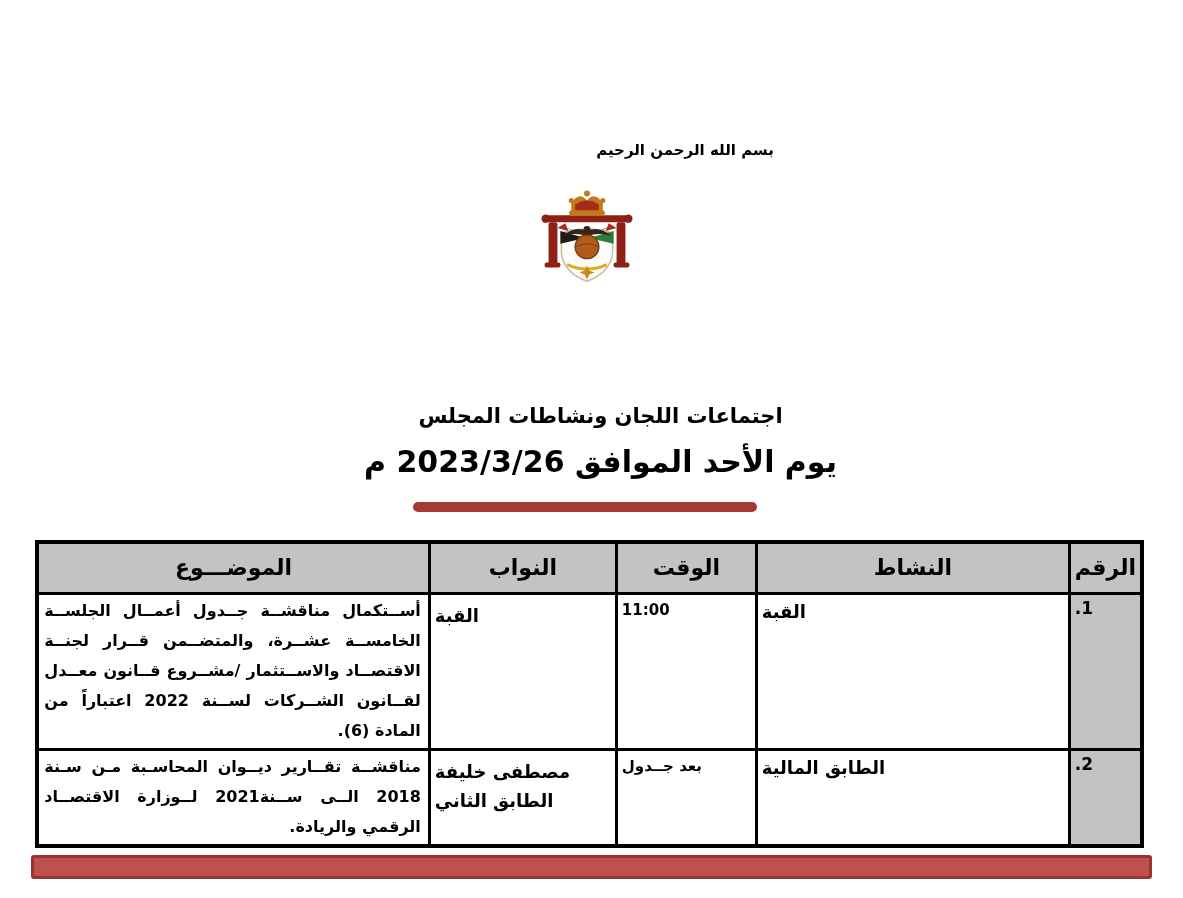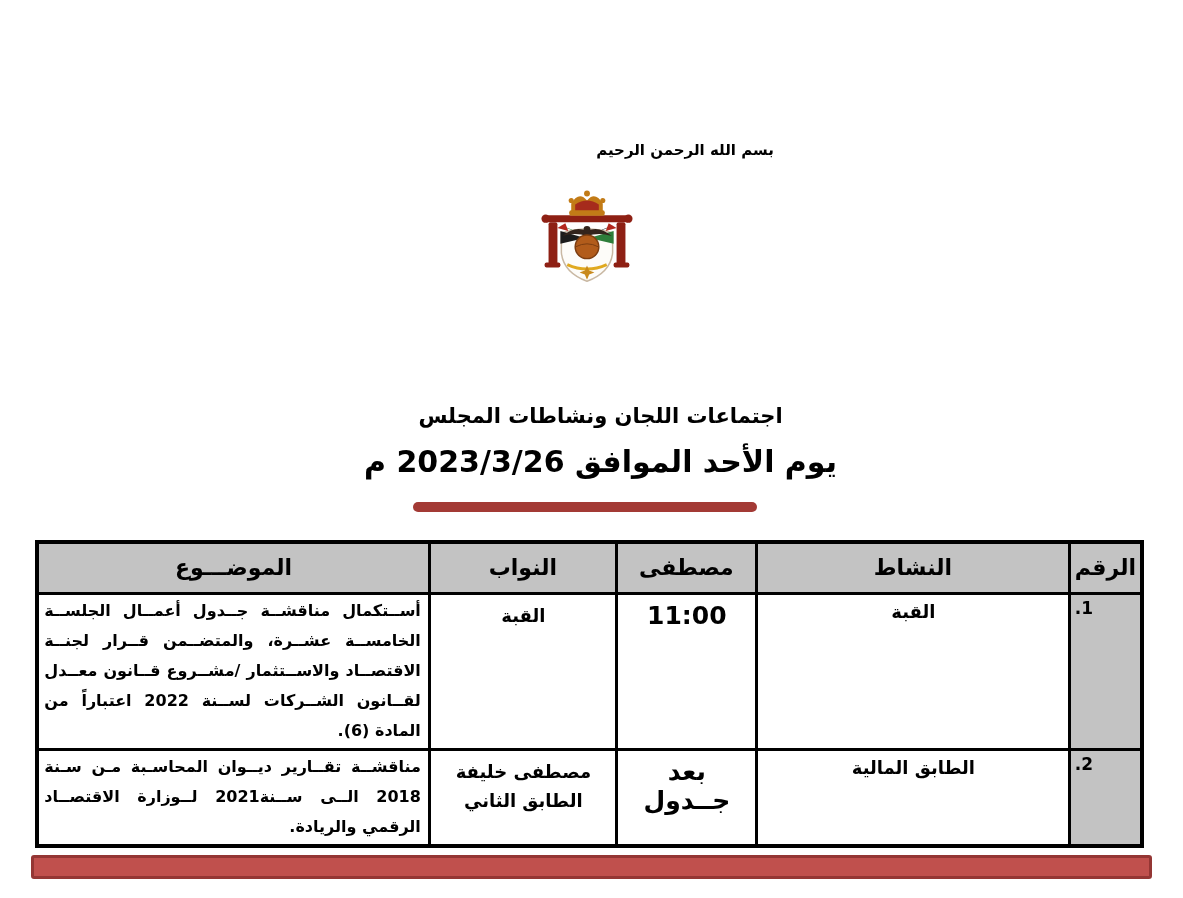--- a/index.html
+++ b/index.html
@@ -96,21 +96,21 @@
     text-align:center;
     vertical-align:middle;
     height:51px;
     padding:2px 4px;
   }
   .schedule-table td{
     border:3px solid #000;
     vertical-align:top;
     font-weight:bold;
     font-size:18px;
-    text-align:center;
+    text-align:left;
     padding:6px 3px 3px 4px;
   }
   .schedule-table tr.row-1 td{height:155px;margin-left:45px;}
   .schedule-table tr.row-2 td{height:92px;}
   td.cell-number{
     background:var(--header-gray);
     text-align:left;
     font-size:17px;
     padding:3px 4px;
   }
@@ -119,21 +119,21 @@
     text-justify:inter-word;
     font-size:16px;
     line-height:30px;
     padding:1px 7px 2px 5px;
   }
   td.cell-hall{
     white-space:pre-line;
     line-height:29px;
     font-size:18px;
   }
-  td.cell-time{font-size:25px;}
+  td.cell-time{font-size:15px;}
   .bottom-bar{
     position:absolute;
     top:855px;
     left:31px;
     width:1121px;
     height:24px;
     background:var(--bar-fill);
     border:3px solid var(--bar-border);
     border-radius:3px;
   }
@@ -195,21 +195,21 @@
       <col class="c-number">
       <col class="c-activity">
       <col class="c-time">
       <col class="c-hall">
       <col class="c-subject">
     </colgroup>
     <thead>
       <tr>
         <th>الرقم</th>
         <th>النشاط</th>
-        <th>مصطفى</th>
+        <th>الوقت</th>
         <th>النواب</th>
         <th>الموضـــوع</th>
       </tr>
     </thead>
     <tbody>
       <tr class="row-1">
         <td class="cell-number">1.</td>
         <td class="cell-activity">القبة</td>
         <td class="cell-time">11:00</td>
         <td class="cell-hall">القبة</td>

